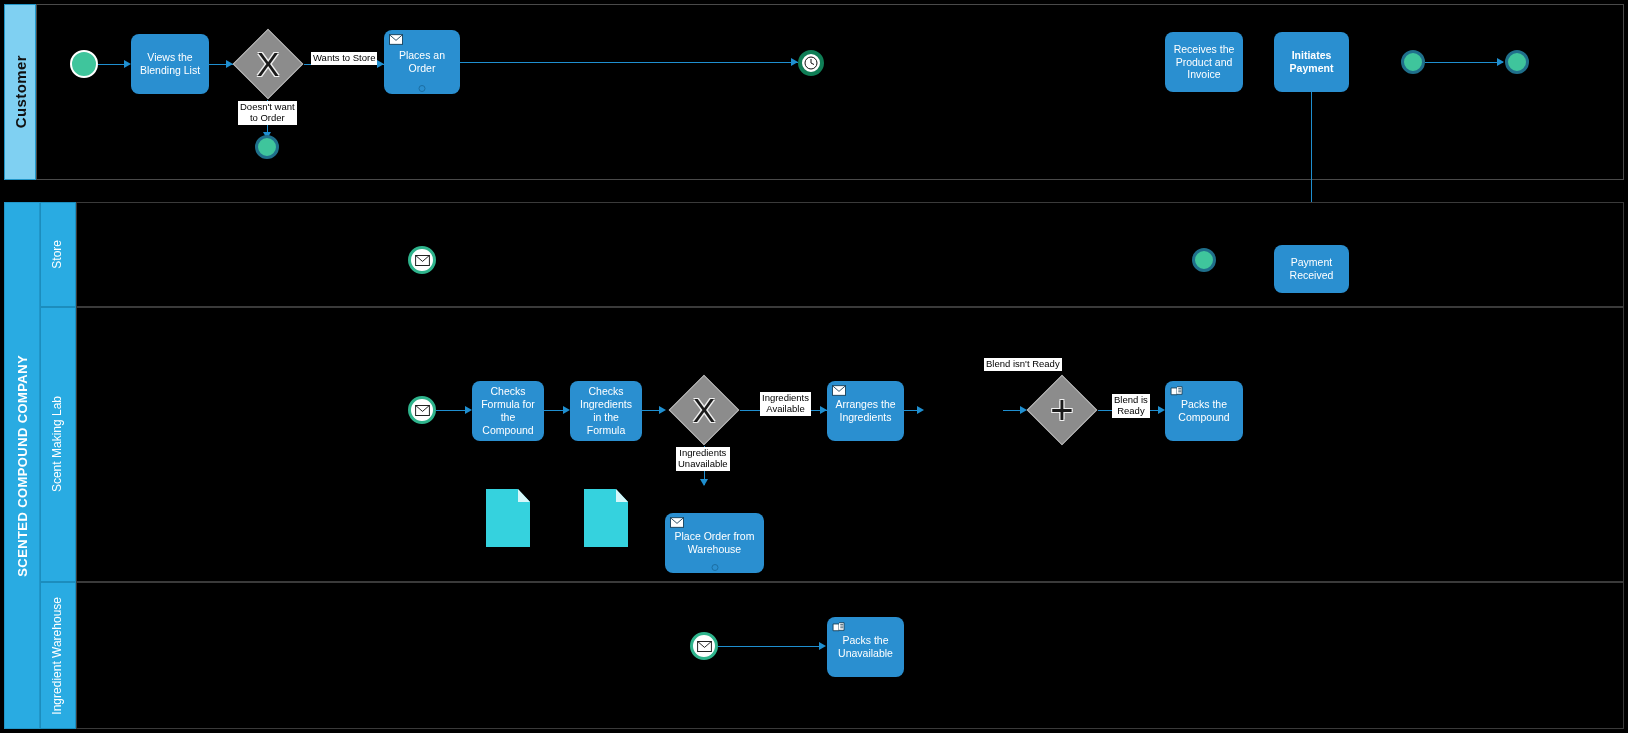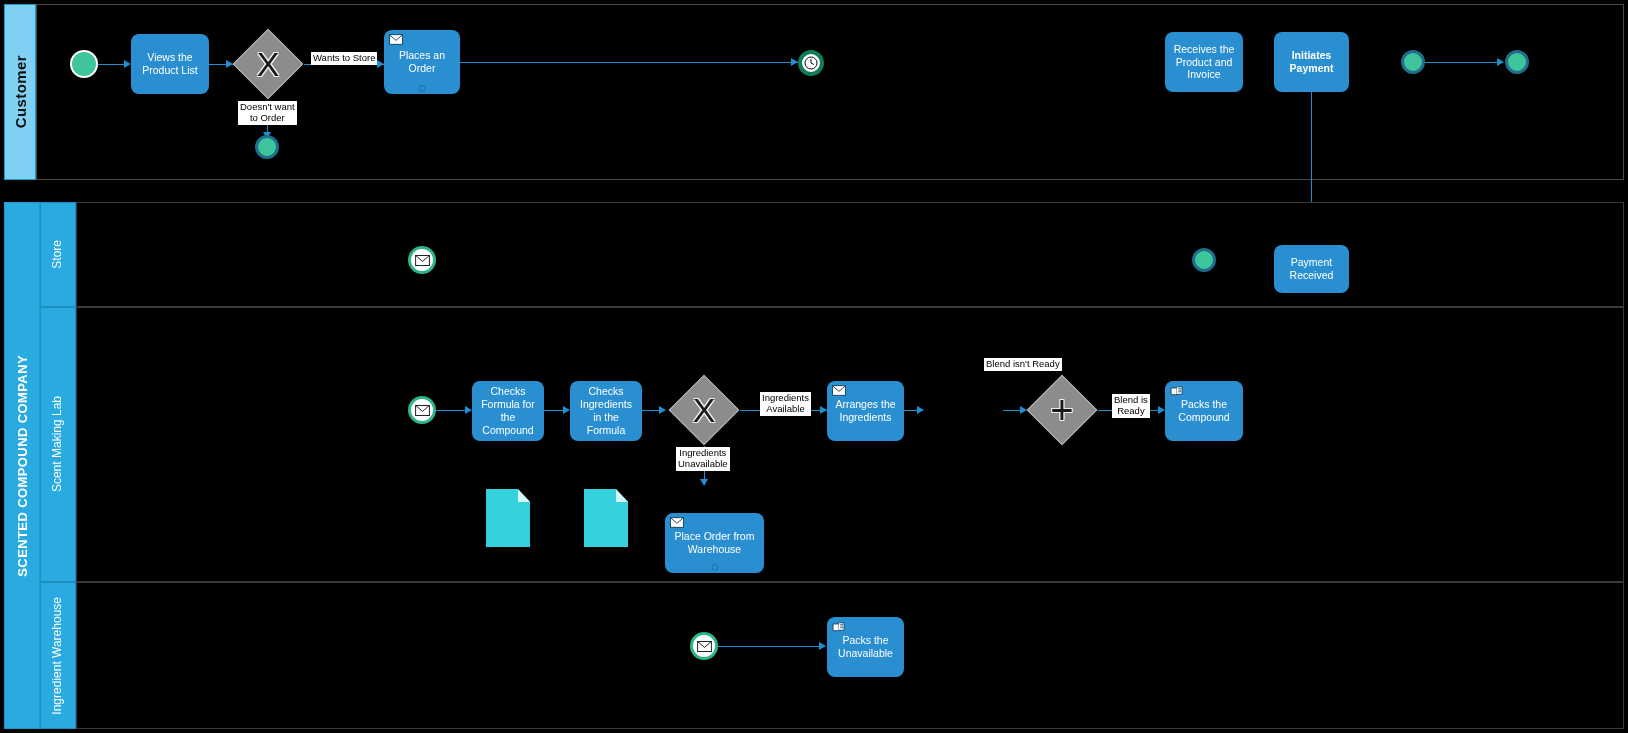--- a/index.html
+++ b/index.html
@@ -243,21 +243,21 @@
 
   <div class="event start-plain" style="left:70px; top:50px; width:28px; height:28px;">
   </div>
   <div class="ev-label" style="left:84px; top:80px;"></div>
 
   <div class="conn h" style="left:98px; top:64px; width:26px;"></div>
   <div class="arrow-r" style="left:124px; top:60px;"></div>
 
   <div class="task" style="left:131px; top:34px; width:78px; height:60px;">
     <span class="tlabel">Views the
-Product List</span>
+Blending List</span>
   </div>
 
   <div class="conn h" style="left:209px; top:64px; width:24px;"></div>
   <div class="arrow-r" style="left:226px; top:60px;"></div>
 
   <div class="gateway" style="left:232px; top:28px;">
     <div class="gw-diamond"></div>
     <div class="gw-glyph">X</div>
   </div>
 

